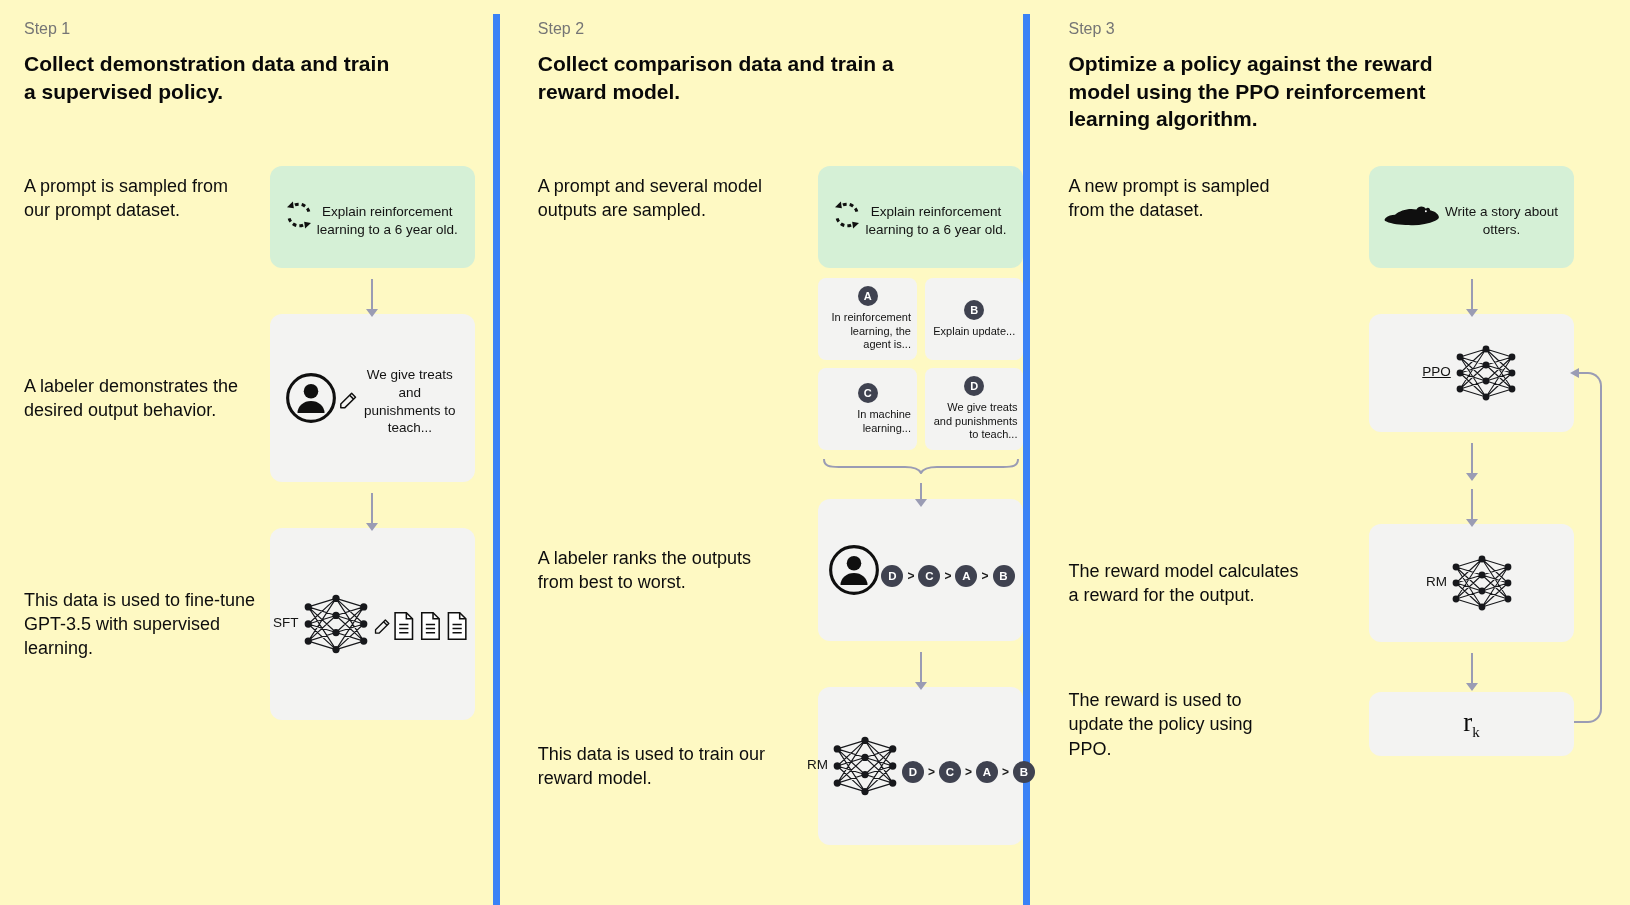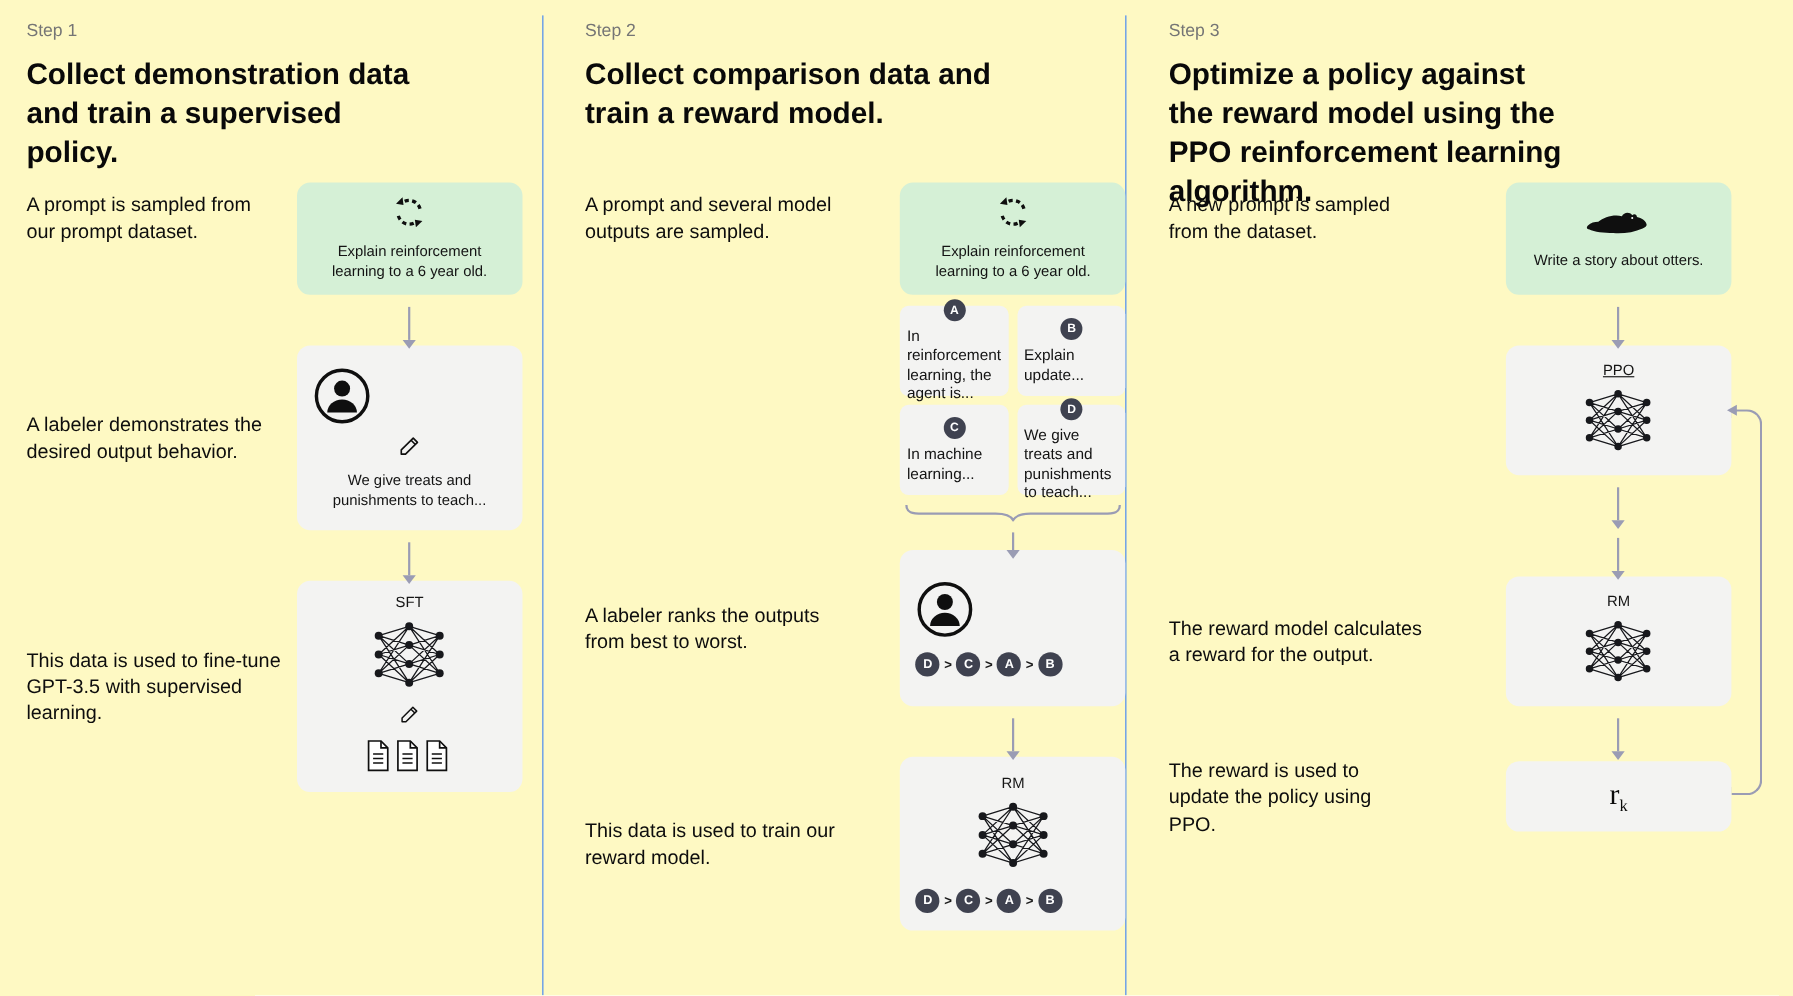--- a/index.html
+++ b/index.html
@@ -5,39 +5,39 @@
   * { margin: 0; padding: 0; box-sizing: border-box; }
   html,body { background: #ffffff; }
   .page {
     width: 1630px; height: 905px; background: #fef9c3;
     display: flex; padding: 14px 24px 0 24px;
     font-family: "Liberation Sans", "DejaVu Sans", sans-serif;
     color: #0d0d0d; overflow: hidden;
   }
   .col { height: 100%; }
   .col-1 { width: 470px; padding-right: 18px; }
-  .col + .col { border-left: 1px solid #3b82f6; padding-left: 38px; }
+  .col + .col { border-left: 7px solid #3b82f6; padding-left: 38px; }
   .col-2 { width: 532px; }
   .col-3 { width: 584px; }
 
   .header { height: 152px; padding-top: 6px; }
   .step-label { font-size: 16px; color: #757575; margin-bottom: 12px; }
-  .title { font-size: 27px; font-weight: 700; line-height: 1.32; color: #090909; max-width: 372px; }
+  .title { font-size: 21px; font-weight: 700; line-height: 1.32; color: #090909; max-width: 372px; }
 
   .body { position: relative; }
   .row { display: flex; align-items: center; }
   .row.align-top { align-items: flex-start; }
   .row.align-top .text { margin-top: 8px; }
   .text { font-size: 18px; line-height: 1.35; max-width: 232px; flex: 1; }
   .fig { width: 205px; margin-left: auto; flex-shrink: 0; display: flex; flex-direction: column; align-items: center; }
   .col-3 .fig { margin-right: 32px; }
 
   .box {
     width: 100%; border-radius: 12px; background: #f3f3f2;
-    display: flex; flex-direction: column; justify-content: center;
+    display: flex; flex-direction: row; align-items: center; justify-content: center;
     padding: 10px 14px; text-align: center;
   }
   .box.green { background: #d5f0d6; }
   .box-text { font-size: 13.5px; line-height: 1.3; color: #131313; margin-top: 7px; }
   .model-label { font-size: 13.5px; color: #141414; margin-bottom: 4px; }
 
   .h-prompt { height: 102px; }
   .h-labeler1 { height: 168px; }
   .h-sft { height: 192px; }
   .h-rank { height: 142px; }
@@ -53,21 +53,21 @@
     content: ""; position: absolute; bottom: -8px; left: 50%; transform: translateX(-50%);
     border-left: 6px solid transparent; border-right: 6px solid transparent; border-top: 8px solid #9a9cb4;
   }
   .v-arrow.short { height: 16px; }
 
   .minis { display: grid; grid-template-columns: 1fr 1fr; gap: 8px; width: 100%; margin-top: 10px; }
   .mini {
     background: #f3f3f2; border-radius: 8px; height: 82px;
     display: flex; flex-direction: column; align-items: center; justify-content: center; padding: 5px 6px;
   }
-  .mini-text { font-size: 14px; line-height: 1.25; text-align: left; margin-top: 5px; color: #131313; }
+  .mini-text { font-size: 11px; line-height: 1.25; text-align: right; margin-top: 5px; color: #131313; }
 
   .badge {
     width: 20px; height: 20px; border-radius: 50%; background: #3f4250; color: #fff;
     font-size: 11px; font-weight: 700; display: inline-flex; align-items: center; justify-content: center;
     flex-shrink: 0;
   }
   .rank { display: flex; align-items: center; gap: 4px; margin-top: 12px; }
   .rank .badge { width: 22px; height: 22px; font-size: 11.5px; }
   .gt { font-size: 12px; font-weight: 700; color: #1a1a1a; }
 

